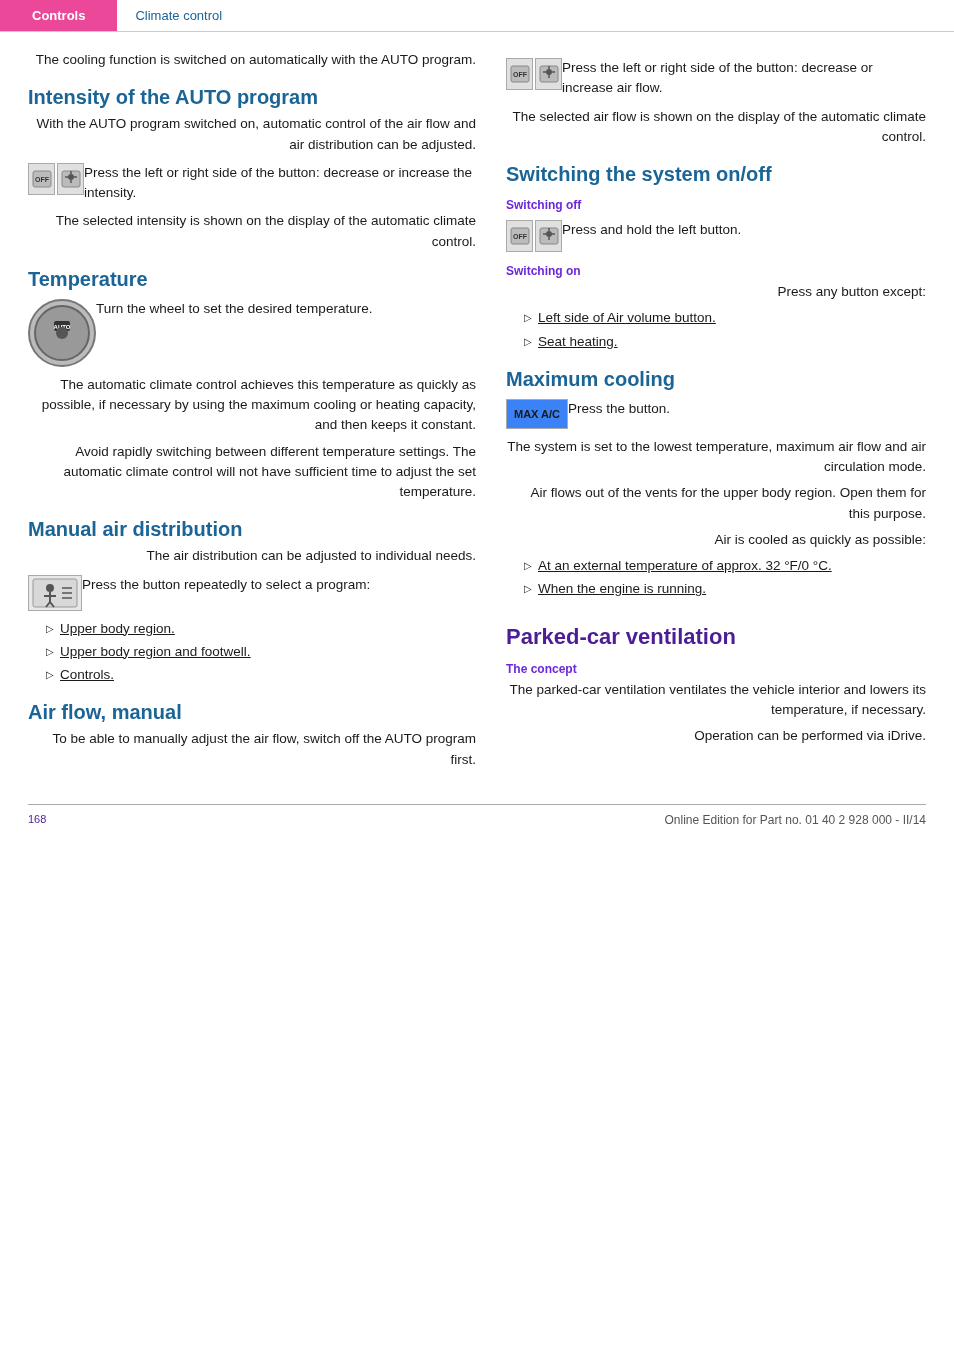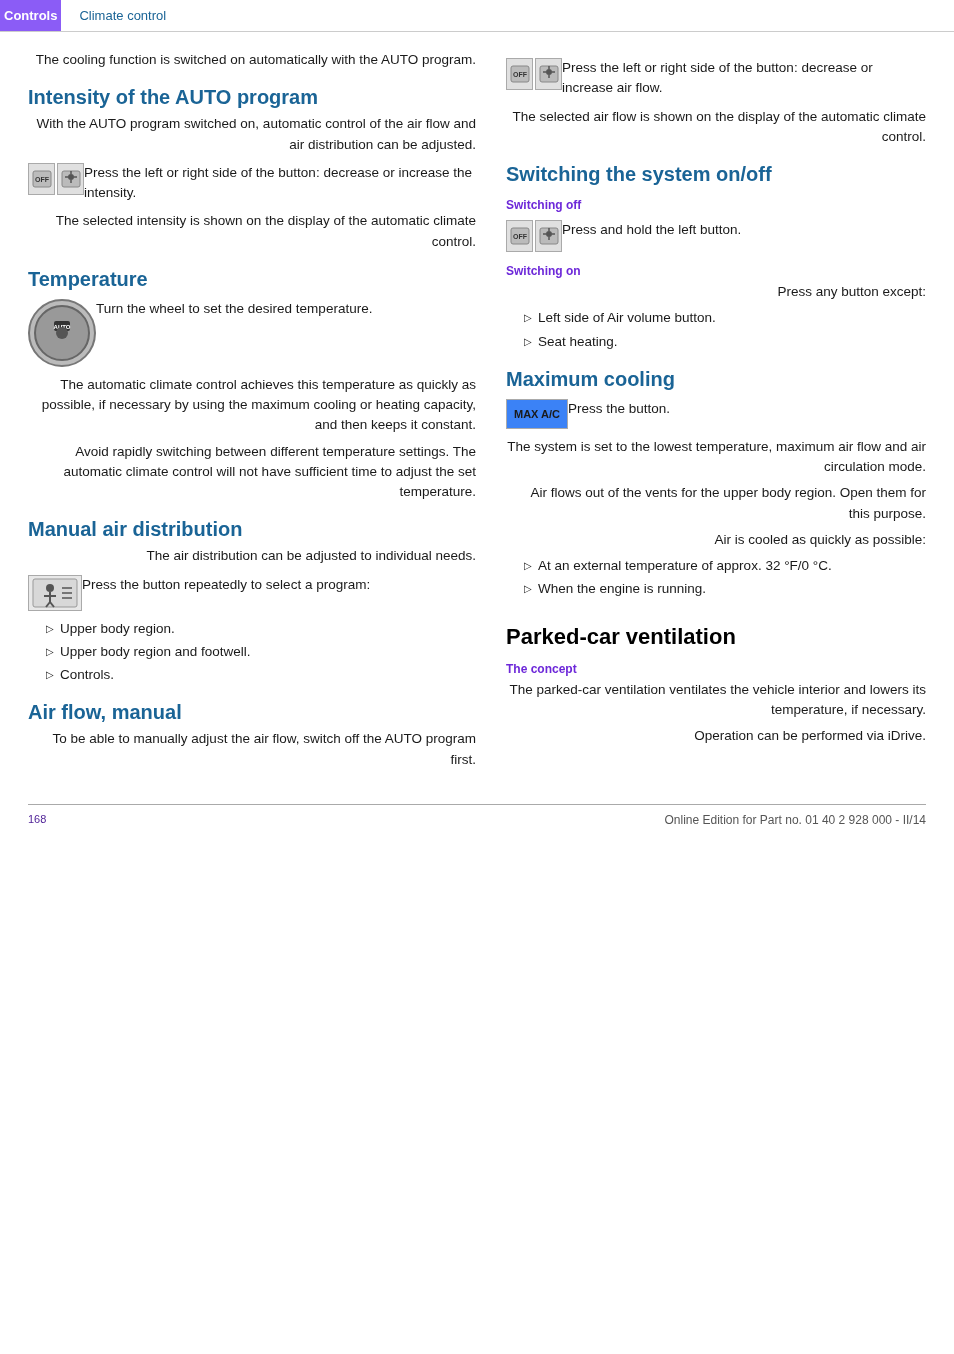--- a/index.html
+++ b/index.html
@@ -13,23 +13,23 @@
     }
 
     
     .header {
       display: flex;
       align-items: stretch;
       border-bottom: 1px solid #ccc;
       margin-bottom: 0;
     }
     .header-controls {
-      background: #8b5cf6;
+      background: #ec4899;
       color: #fff;
-      padding: 8px 4px;
+      padding: 8px 32px;
       font-size: 13px;
       font-weight: bold;
     }
     .header-climate {
       color: #1a6496;
       padding: 8px 18px;
       font-size: 13px;
     }
 
     
@@ -49,21 +49,21 @@
 
     
     .section-heading {
       color: #1a6496;
       font-size: 20px;
       font-weight: bold;
       margin-top: 16px;
       margin-bottom: 5px;
     }
     .section-heading-large {
-      color: #000000;
+      color: #4c1d95;
       font-size: 22px;
       font-weight: bold;
       margin-top: 24px;
       margin-bottom: 8px;
     }
     .section-heading-sub {
       color: #6d28d9;
       font-size: 12px;
       font-weight: bold;
       margin-top: 12px;
@@ -99,20 +99,21 @@
     .icon-text {
       line-height: 1.5;
       font-size: 13.5px;
     }
 
     
     .bullet-list {
       list-style: none;
       padding-left: 18px;
       margin-bottom: 6px;
+      text-decoration: underline;
     }
     .bullet-list li {
       position: relative;
       padding-left: 14px;
       margin-bottom: 3px;
       line-height: 1.5;
     }
     .bullet-list li::before {
       content: '▷';
       position: absolute;

